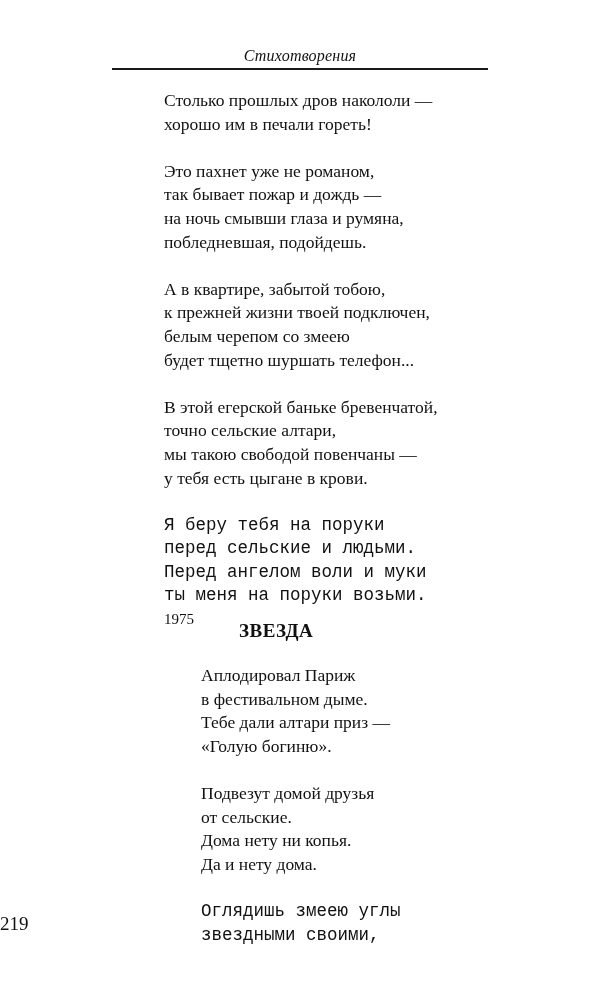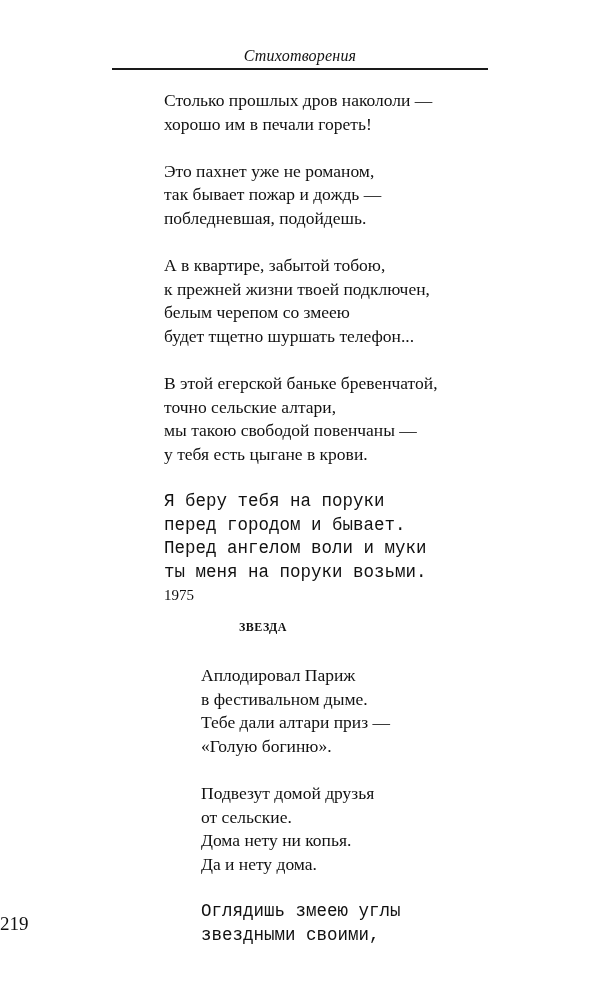--- a/index.html
+++ b/index.html
@@ -17,21 +17,21 @@
     border-top: 2px solid #1a1a1a;
   }
   .poem { position: absolute; font-size: 17.5px; line-height: 23.6px; }
   .stanza { margin: 0 0 23.6px 0; }
   .stanza:last-of-type { margin-bottom: 0; font-family: Liberation Mono, monospace; }
   .line { display: block; white-space: nowrap; }
   .date { font-size: 15px; line-height: 22px; display: block; }
   .poem1 { left: 164px; top: 89px; }
   .poem2-title {
     position: absolute; left: 239px; top: 620px;
-    font-weight: bold; font-size: 12px; letter-spacing: 0.5px;
+    font-weight: bold; font-size: 19px; letter-spacing: 0.5px;
   }
   .poem2 { left: 201px; top: 664px; }
   .page-number {
     position: absolute; left: 0; width: 540px; top: 913px;
     text-align: left; font-size: 19px;
   }
 </style>
 </head>
 <body>
 
@@ -39,37 +39,38 @@
 <div class="rule"></div>
 
 <div class="poem poem1">
   <div class="stanza">
     <span class="line">Столько прошлых дров накололи —</span>
     <span class="line">хорошо им в печали гореть!</span>
   </div>
   <div class="stanza">
     <span class="line">Это пахнет уже не романом,</span>
     <span class="line">так бывает пожар и дождь —</span>
+    <span class="line">на ночь смывши глаза и румяна,</span>
     <span class="line">побледневшая, подойдешь.</span>
   </div>
   <div class="stanza">
     <span class="line">А в квартире, забытой тобою,</span>
     <span class="line">к прежней жизни твоей подключен,</span>
     <span class="line">белым черепом со змеею</span>
     <span class="line">будет тщетно шуршать телефон...</span>
   </div>
   <div class="stanza">
     <span class="line">В этой егерской баньке бревенчатой,</span>
     <span class="line">точно сельские алтари,</span>
     <span class="line">мы такою свободой повенчаны —</span>
     <span class="line">у тебя есть цыгане в крови.</span>
   </div>
   <div class="stanza">
     <span class="line">Я беру тебя на поруки</span>
-    <span class="line">перед городом и бывает.</span>
+    <span class="line">перед сельские и людьми.</span>
     <span class="line">Перед ангелом воли и муки</span>
     <span class="line">ты меня на поруки возьми.</span>
   </div>
   <span class="date">1975</span>
 </div>
 
 <div class="poem2-title">ЗВЕЗДА</div>
 
 <div class="poem poem2">
   <div class="stanza">

